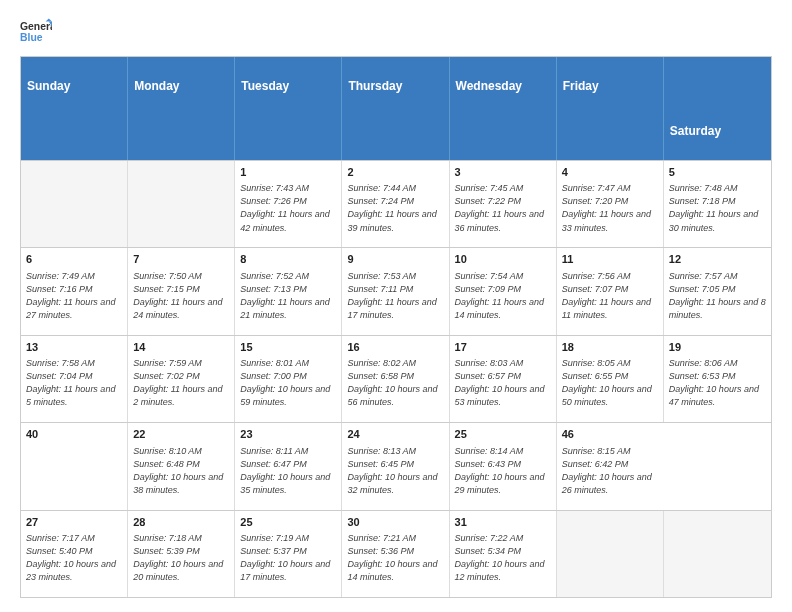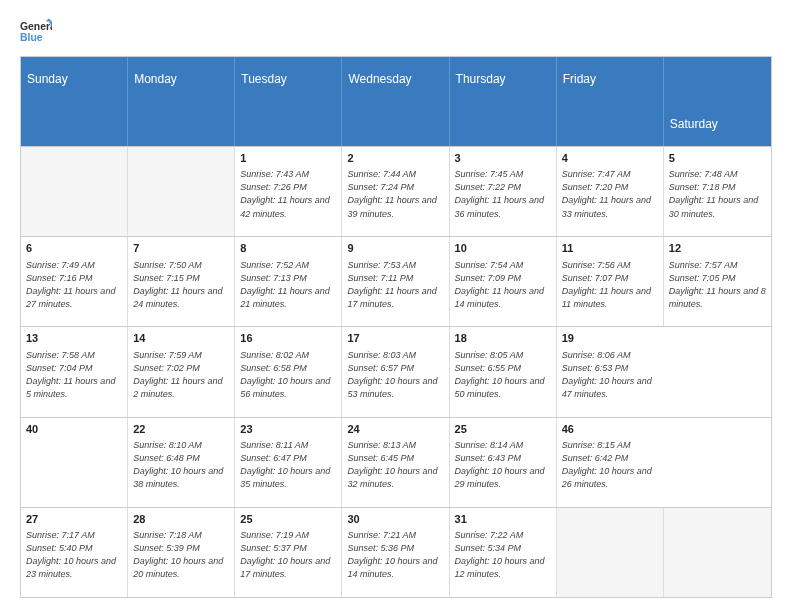--- a/index.html
+++ b/index.html
@@ -53,22 +53,22 @@
       border: 1px solid #ccc;
     }
     .cal-header {
       display: grid;
       grid-template-columns: repeat(7, 1fr);
       background: #3a7abf;
     }
     .cal-header-cell {
       color: #fff;
       font-size: 12px;
-      font-weight: normal;
-      padding: 15px 6px;
+      font-weight: bold;
+      padding: 22px 6px;
       text-align: left;
       border-right: 1px solid #5a9ad0;
     }
     .cal-header-cell:last-child { border-right: none; margin-top: 45px; }
     .cal-body {
       display: flex;
       flex-direction: column;
       flex: 1;
     }
     .cal-row {
@@ -119,22 +119,22 @@
       <div class="month-title"></div>
       <div class="location"></div>
     </div>
   </div>
 
   <div class="calendar">
     <div class="cal-header">
     <div class="cal-header-cell">Sunday</div>
         <div class="cal-header-cell">Monday</div>
         <div class="cal-header-cell">Tuesday</div>
+        <div class="cal-header-cell">Thursday</div>
         <div class="cal-header-cell">Wednesday</div>
-        <div class="cal-header-cell">Thursday</div>
         <div class="cal-header-cell">Friday</div>
         <div class="cal-header-cell">Saturday</div>
       </div>
     <div class="cal-body">
     <div class="cal-row">
           <div class="cal-cell empty"></div>
           <div class="cal-cell empty"></div>
           <div class="cal-cell">
             <span class="day-num">1</span>
             <div class="sun-info">Sunrise: 7:43 AM<br>Sunset: 7:26 PM<br>Daylight: 11 hours and 42 minutes.</div>
@@ -189,20 +189,24 @@
         <div class="cal-row">
           <div class="cal-cell">
             <span class="day-num">13</span>
             <div class="sun-info">Sunrise: 7:58 AM<br>Sunset: 7:04 PM<br>Daylight: 11 hours and 5 minutes.</div>
           </div>
           <div class="cal-cell">
             <span class="day-num">14</span>
             <div class="sun-info">Sunrise: 7:59 AM<br>Sunset: 7:02 PM<br>Daylight: 11 hours and 2 minutes.</div>
           </div>
           <div class="cal-cell">
+            <span class="day-num">15</span>
+            <div class="sun-info">Sunrise: 8:01 AM<br>Sunset: 7:00 PM<br>Daylight: 10 hours and 59 minutes.</div>
+          </div>
+          <div class="cal-cell">
             <span class="day-num">16</span>
             <div class="sun-info">Sunrise: 8:02 AM<br>Sunset: 6:58 PM<br>Daylight: 10 hours and 56 minutes.</div>
           </div>
           <div class="cal-cell">
             <span class="day-num">17</span>
             <div class="sun-info">Sunrise: 8:03 AM<br>Sunset: 6:57 PM<br>Daylight: 10 hours and 53 minutes.</div>
           </div>
           <div class="cal-cell">
             <span class="day-num">18</span>
             <div class="sun-info">Sunrise: 8:05 AM<br>Sunset: 6:55 PM<br>Daylight: 10 hours and 50 minutes.</div>

